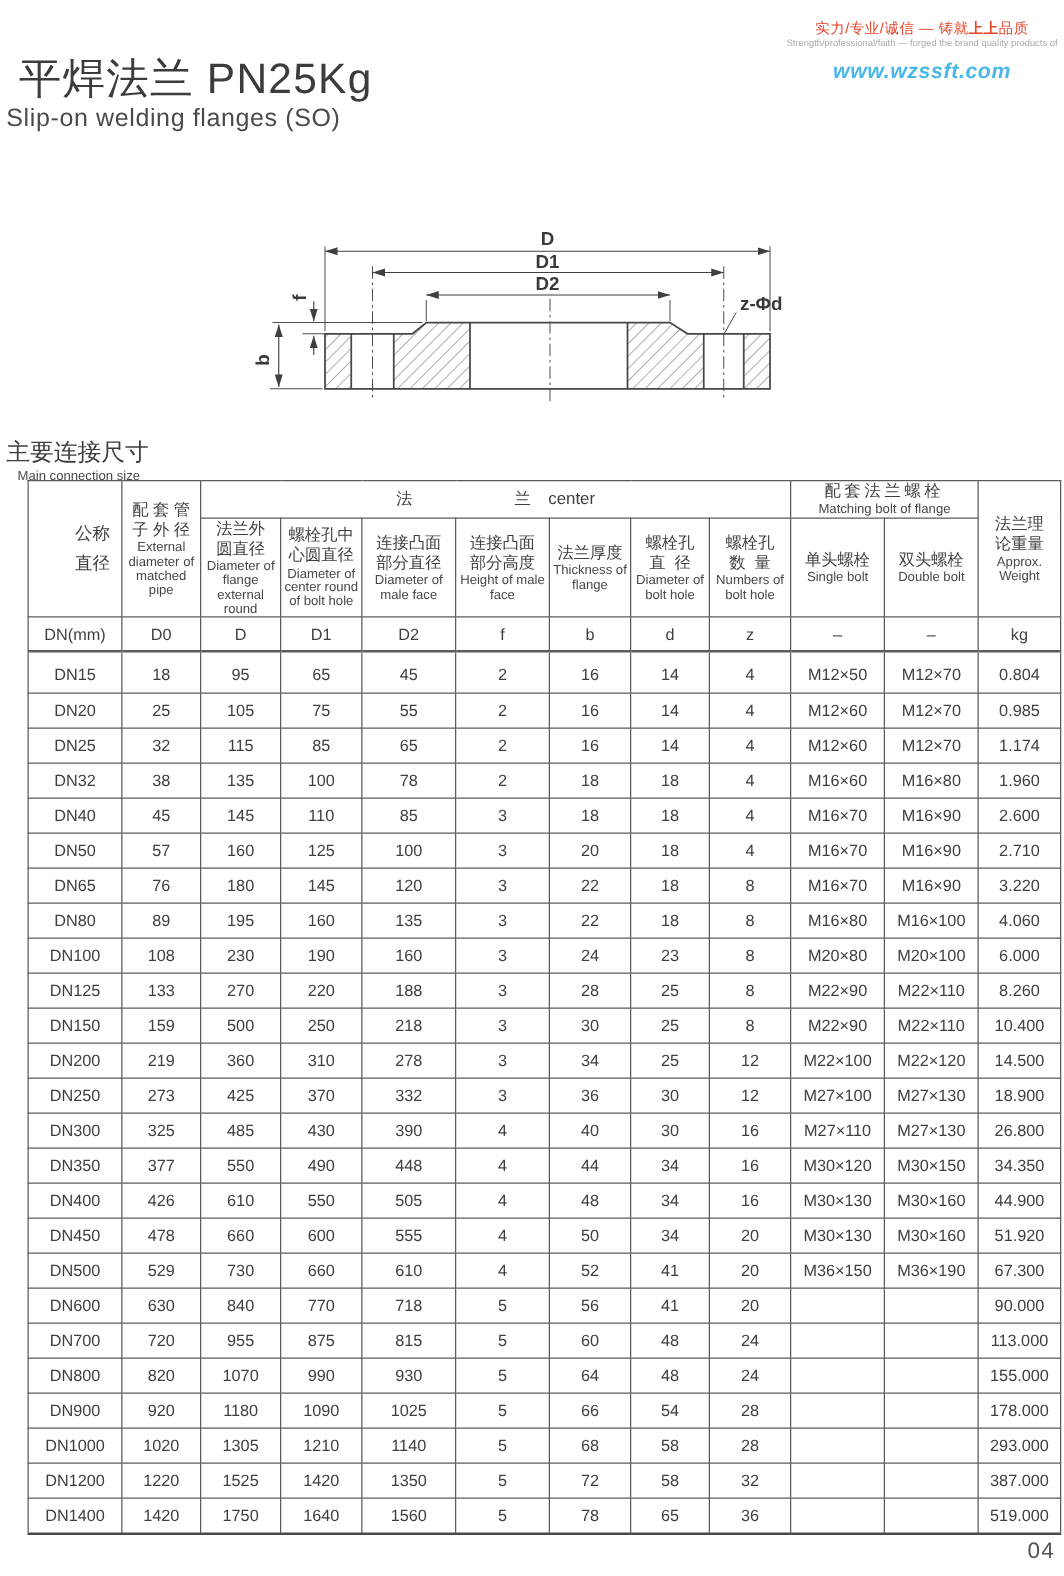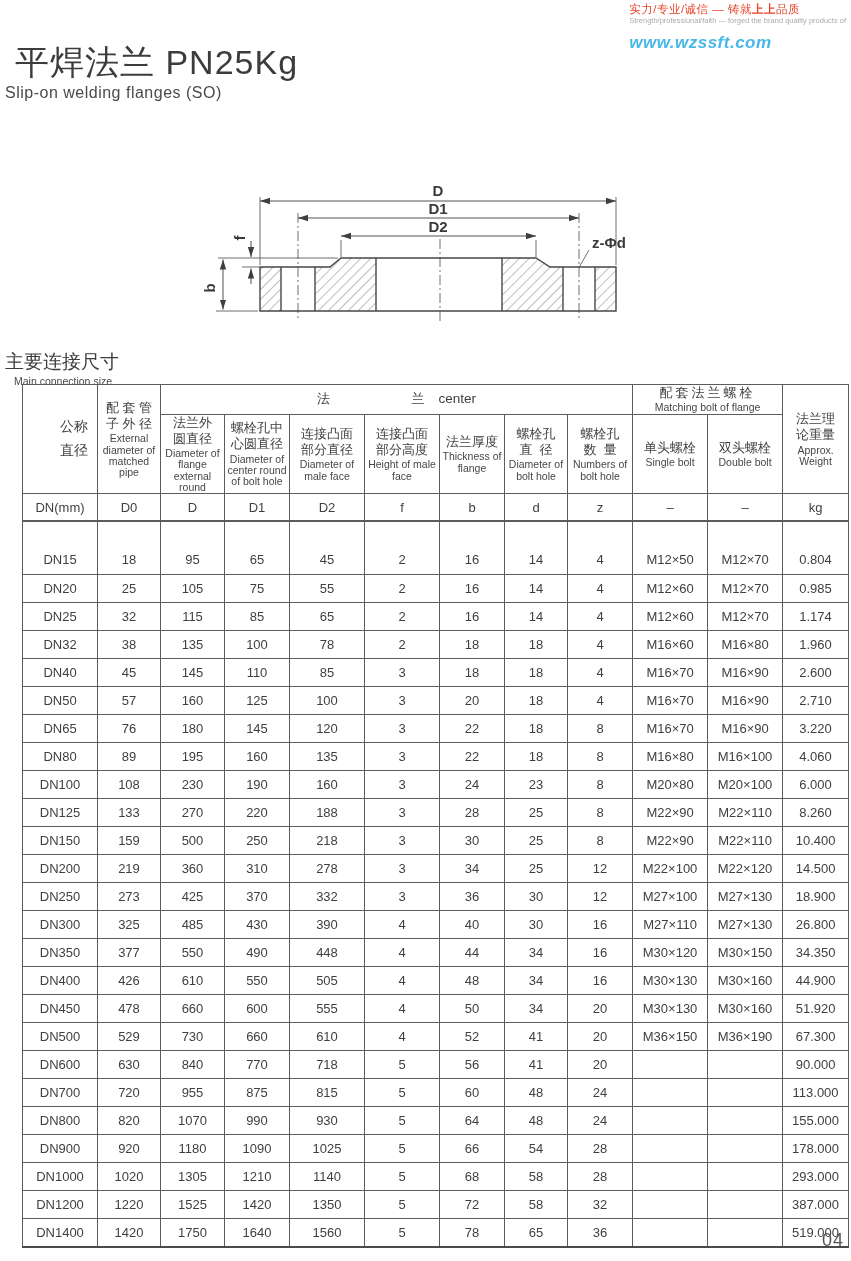--- a/index.html
+++ b/index.html
@@ -2,28 +2,28 @@
 <html><head>
 <meta charset="utf-8">
 <style>
   * { margin:0; padding:0; box-sizing:border-box; }
   html,body { background:#fff; }
   body {
     width:851px; height:1261px; position:relative; overflow:hidden;
     font-family:"Liberation Sans", sans-serif; color:#3f3f3f;
   }
   
-  .brand { position:absolute; top:3px; right:5px; text-align:left; line-height:1.15; }
+  .brand { position:absolute; top:17px; right:5px; text-align:center; line-height:1.15; }
   .brand-zh { font-size:11.5px; color:#e8442a; letter-spacing:0.5px; }
   .brand-zh .bb { font-weight:bold; }
   .brand-en { font-size:7.5px; color:#ababab; margin-top:1px; }
   .site { font-size:17px; font-style:italic; font-weight:bold; color:#49b8e8; margin-top:7px; letter-spacing:0.5px; }
   
   .page-title { position:absolute; left:15px; top:40px; font-size:34px; font-weight:normal; color:#3c3c3c; letter-spacing:1px; }
-  .page-subtitle { position:absolute; left:5px; top:84px; font-size:16px; font-weight:normal; color:#4a4a4a; letter-spacing:0.5px; }
+  .page-subtitle { position:absolute; left:5px; top:84px; font-size:20px; font-weight:normal; color:#4a4a4a; letter-spacing:0.5px; }
   .section-heading { position:absolute; left:5px; top:349px; font-size:19px; color:#3c3c3c; }
   .section-heading .en { color:#4a4a4a; margin-left:9px; }
   
   .drawing { position:absolute; left:198px; top:183px; }
   
   table.spec { position:absolute; left:22px; top:384px; width:826px;
     border-collapse:collapse; table-layout:fixed;
     font-size:13px; color:#3f3f3f; text-align:center; }
   table.spec th, table.spec td { border:1px solid #5c5c5c; font-weight:normal; vertical-align:middle; padding:0 1px; }
   table.spec { border-bottom:2px solid #4a4a4a; }
@@ -31,21 +31,21 @@
   tr.hdr th { height:70px; }
   tr.units td { height:27px; border-bottom-width:2px; }
   .zh { display:block; font-size:13px; line-height:1.25; }
   .zh2 { display:block; font-size:13px; line-height:1.25; white-space:pre; }
   .en { display:block; font-size:10.5px; line-height:1.08; color:#474747; margin-top:1px; }
   .dn-head .zh { font-size:14px; line-height:1.7;margin-left:28px; }
   .grp-flange .zh { display:inline; word-spacing:78px; }
   .grp-flange .gfl { display:inline; font-size:13.5px; margin-left:14px; }
   .grp-bolt .zh { letter-spacing:3px; }
   tbody td { height:28px; }
-  tbody tr:first-child td { height:54px; vertical-align:bottom; padding-bottom:7px; }
+  tbody tr:first-child td { height:34px; vertical-align:bottom; padding-bottom:7px; }
   
   .pagenum { position:absolute; top:1230px; right:7px; font-size:18px; color:#555; letter-spacing:1px; }
 </style>
 </head>
 <body>
 
 <div class="brand">
   <div class="brand-zh"><span>实力/专业/诚信 — 铸就</span><span class="bb">上上</span><span>品质</span></div>
   <div class="brand-en">Strength/professional/faith — forged the brand quality products of</div>
   <div class="site">www.wzssft.com</div>

